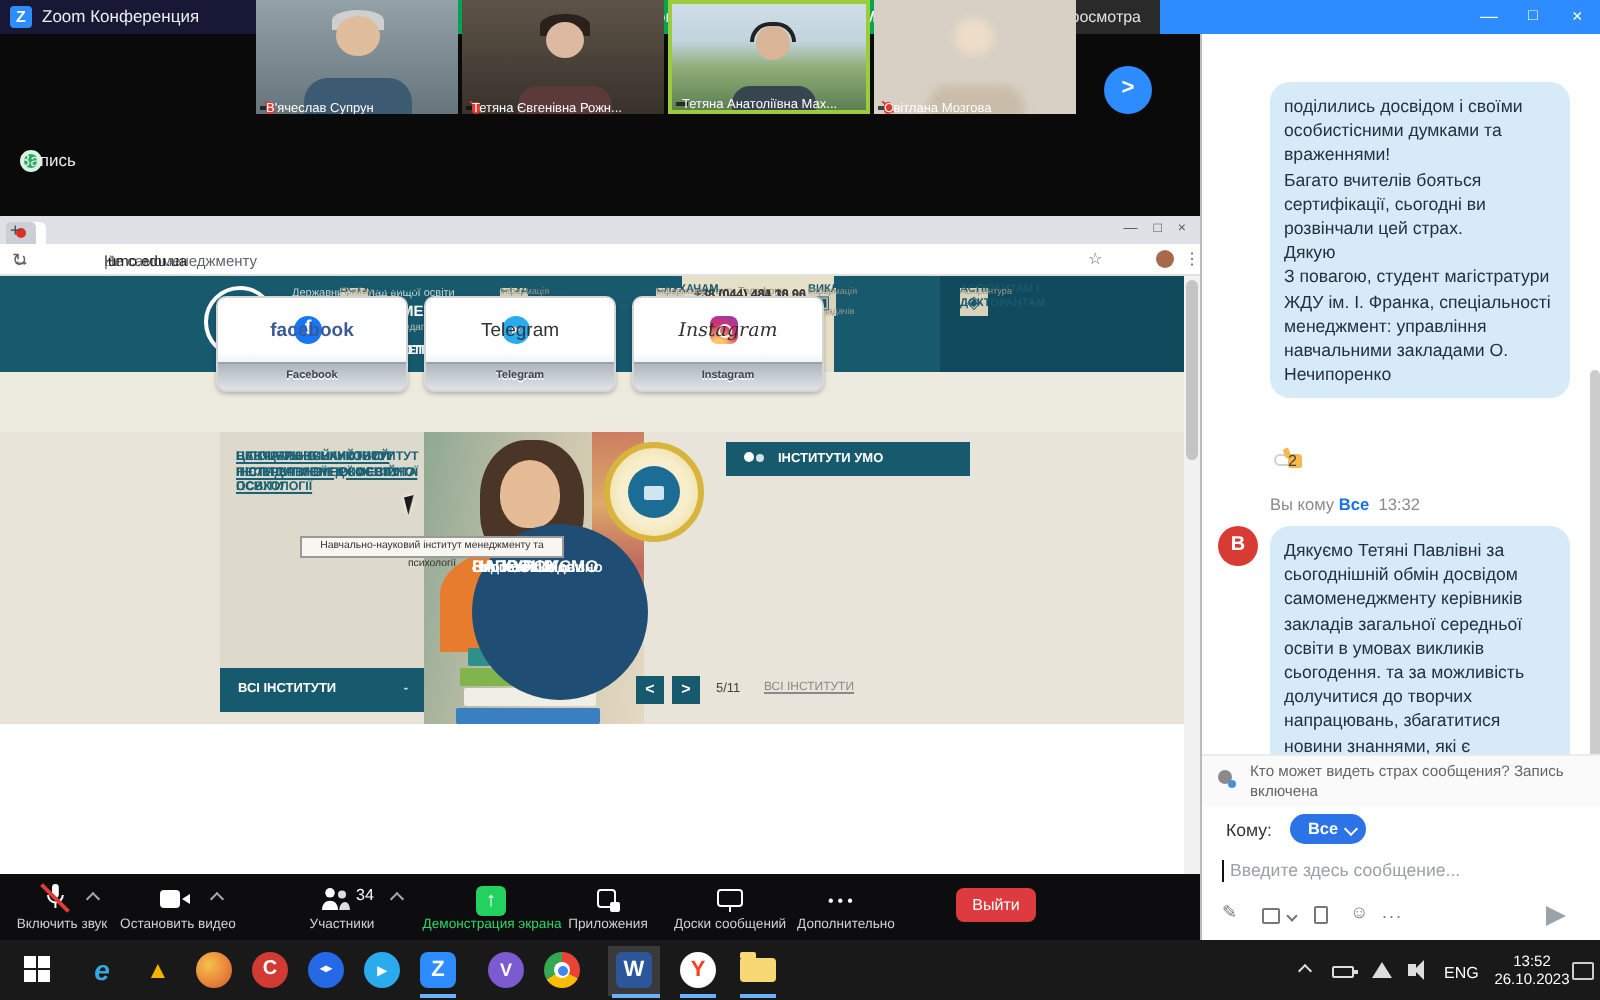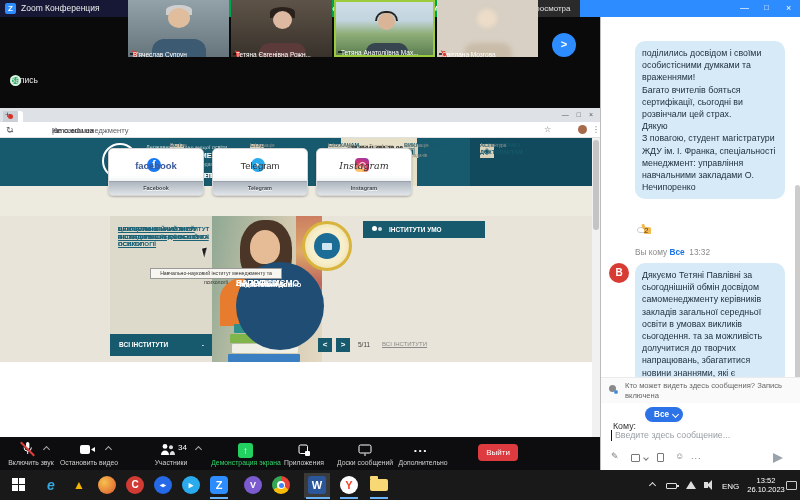--- a/index.html
+++ b/index.html
@@ -204,21 +204,21 @@
   .meta{left:34px;top:212px;position:absolute;font-size:8.3px;color:#8a8a8a;white-space:nowrap;}
   .meta b{color:#1a73e8;font-weight:bold;}
   .avatar2{left:8px;top:228px;width:20px;height:20px;border-radius:50%;background:#d83b33;color:#fff;font-weight:bold;font-size:10px;text-align:center;line-height:20px;position:absolute;}
   .bub2{left:34px;top:228px;position:absolute;}
   .chat-sb{right:1px;top:150px;width:5px;height:200px;background:#cccccc;border-radius:3px;position:absolute;}
   .note{left:0;top:360px;width:200px;height:26px;background:#fafafa;border-top:1px solid #ebebeb;}
   .note-ic{left:8px;top:7px;width:7px;height:7px;border-radius:50%;background:#8a8a8a;}
   .note-ic:after{content:"";position:absolute;left:5px;top:5px;width:4px;height:4px;border-radius:50%;background:#4a90d9;}
   .note-tx{left:24px;top:3px;width:170px;font-size:7.6px;color:#666;line-height:10px;}
   .compose{left:0;top:386px;width:200px;height:67px;background:#fff;}
-  .to-label{left:12px;top:18px;font-size:8.8px;color:#333;}
+  .to-label{left:12px;top:7px;font-size:8.8px;color:#333;}
   .to-pill{left:44px;top:4px;height:15px;border-radius:8px;background:#2d73e8;color:#fff;font-size:8.2px;font-weight:bold;line-height:15px;padding:0 14px 0 9px;}
   .to-pill:after{content:"";position:absolute;right:5px;top:5px;width:4px;height:4px;border-left:1.2px solid #fff;border-bottom:1.2px solid #fff;transform:rotate(-45deg);}
   .caret{left:10px;top:27px;width:1px;height:11px;background:#111;}
   .msg-input{left:12px;top:25px;width:180px;height:14px;border:none;outline:none;font-size:8.8px;color:#333;font-family:"Liberation Sans",sans-serif;background:transparent;}
   .msg-input::placeholder{color:#9aa0a6;}
   .ci{color:#777;font-size:9px;top:48px;}
   .ci-pen{left:10px;} .ci-smile{left:74px;} .ci-more{left:90px;letter-spacing:1px;}
   .ci-shot{left:30px;top:51px;width:9px;height:8px;border:1px solid #777;border-radius:1px;}
   .ci-shot-chev{left:43px;top:53px;width:4px;height:4px;border-left:1.2px solid #777;border-bottom:1.2px solid #777;transform:rotate(-45deg);}
   .ci-file{left:56px;top:50px;width:7px;height:9px;border:1px solid #777;border-radius:1px;}
@@ -569,21 +569,21 @@
       </div>
       <div class="meta">
         <span style="position:static">Вы кому</span> <b style="position:static">Все</b>&nbsp;&nbsp;<span style="position:static">13:32</span>
       </div>
       <div class="avatar2">В</div>
       <div class="bubble bub2">Дякуємо  Тетяні Павлівні за сьогоднішній обмін досвідом самоменеджменту керівників закладів загальної середньої освіти в умовах викликів сьогодення. та за можливість долучитися до творчих напрацювань, збагатитися новини знаннями, які є</div>
       <div class="chat-sb"></div>
     </div>
     <div class="note">
       <div class="note-ic"></div>
-      <div class="note-tx">Кто может видеть здесь сообщения? Запись включена</div>
+      <div class="note-tx">Кто может видеть страх сообщения? Запись включена</div>
     </div>
     <div class="compose">
       <div class="to-label">Кому:</div>
       <div class="to-pill">Все</div>
       <div class="caret"></div>
       <input class="msg-input" placeholder="Введите здесь сообщение..." style="">
       <div class="ci ci-pen">✎</div>
       <div class="ci-shot"></div>
       <div class="ci-shot-chev"></div>
       <div class="ci-file"></div>

